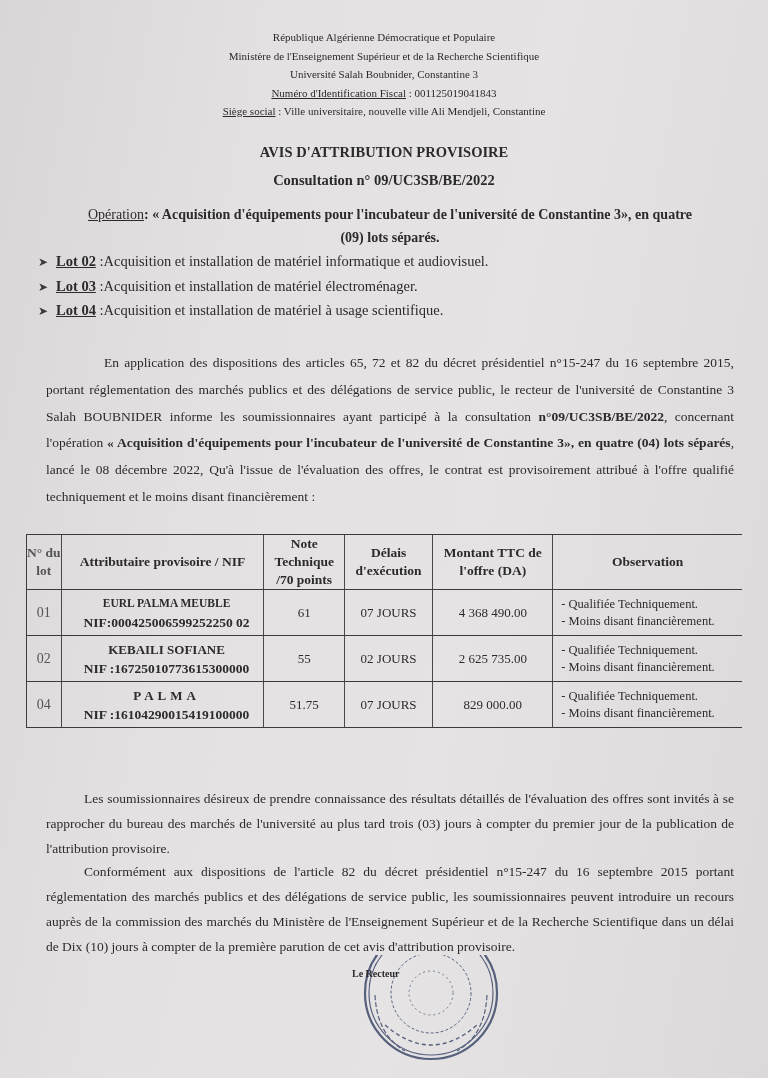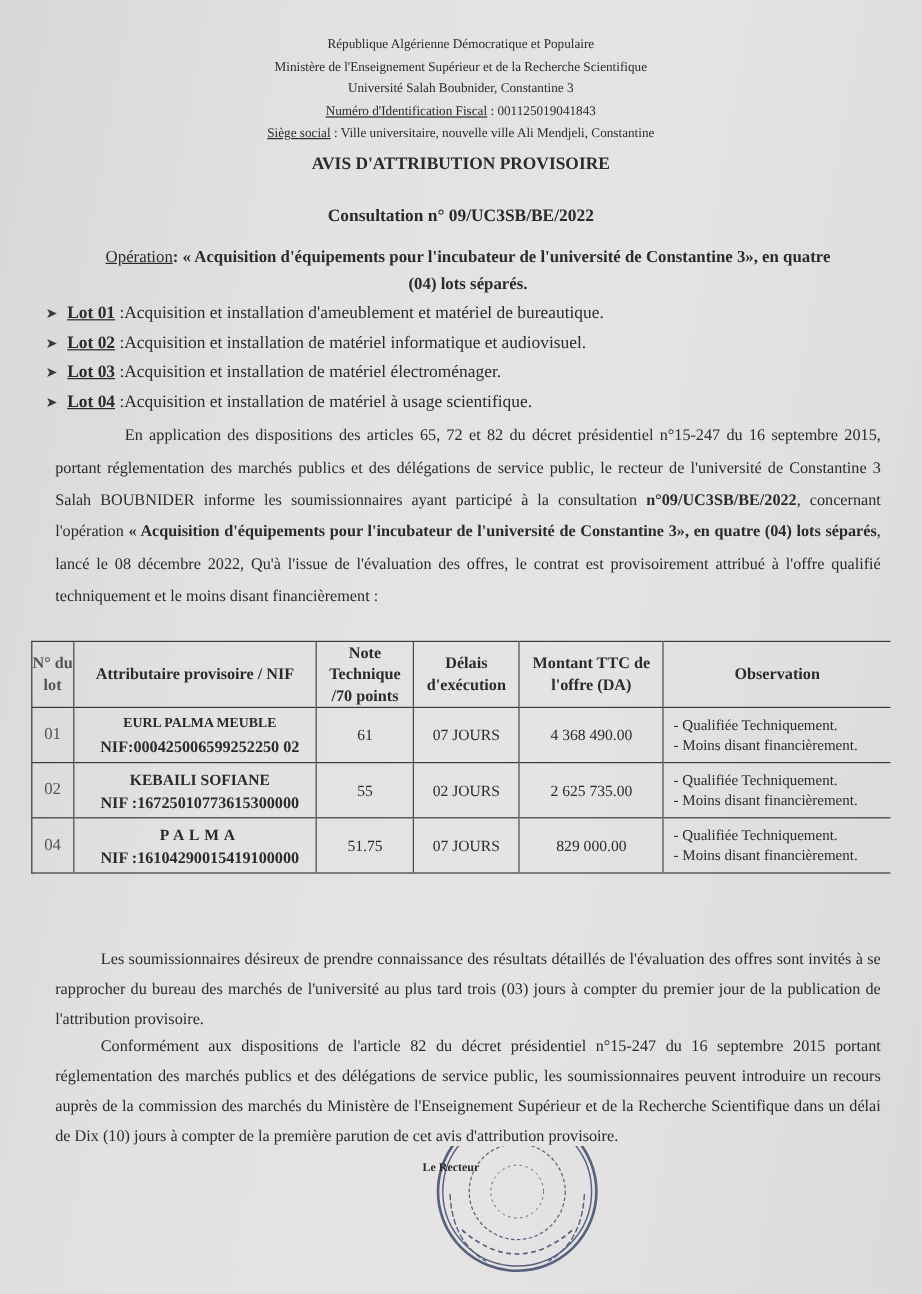--- a/index.html
+++ b/index.html
@@ -59,30 +59,29 @@
 <div class="page">
 
   <div class="abs hdr" style="top:28px;">
     <div>République Algérienne Démocratique et Populaire</div>
     <div>Ministère de l'Enseignement Supérieur et de la Recherche Scientifique</div>
     <div>Université Salah Boubnider, Constantine 3</div>
     <div><span class="u">Numéro d'Identification Fiscal</span><span> : 001125019041843</span></div>
     <div><span class="u">Siège social</span><span> : Ville universitaire, nouvelle ville Ali Mendjeli, Constantine</span></div>
   </div>
 
-  <div class="abs title" style="top:129px;">AVIS D'ATTRIBUTION PROVISOIRE</div>
+  <div class="abs title" style="top:144px;">AVIS D'ATTRIBUTION PROVISOIRE</div>
   <div class="abs title" style="top:172px;">Consultation n° 09/UC3SB/BE/2022</div>
 
   <div class="abs op" style="top:203px;">
     <div><span class="u">Opération</span><b>: « Acquisition d'équipements pour  l'incubateur de l'université de Constantine 3», en quatre</b></div>
-    <div><b>(04) lots séparés.</b></div>
+    <div><b>(09) lots séparés.</b></div>
   </div>
 
   <div class="abs lots" style="top:253px;">
-    <div class="lot"><span class="arrow">➤</span><span class="lot-code">Lot 01</span><span> :Acquisition et installation d'ameublement et matériel de bureautique.</span></div>
     <div class="lot"><span class="arrow">➤</span><span class="lot-code">Lot 02</span><span> :Acquisition et installation de matériel informatique et audiovisuel.</span></div>
     <div class="lot"><span class="arrow">➤</span><span class="lot-code">Lot 03</span><span> :Acquisition et installation de matériel électroménager.</span></div>
     <div class="lot"><span class="arrow">➤</span><span class="lot-code">Lot 04</span><span> :Acquisition et installation de matériel à usage scientifique.</span></div>
   </div>
 
   <div class="abs para" style="top:350px;"><span class="indent"></span><span>En application des dispositions des articles  65, 72 et 82 du décret présidentiel n°15-247 du 16 septembre 2015, portant réglementation des marchés publics et des délégations de service public, le recteur de l'université de Constantine 3 Salah BOUBNIDER informe les soumissionnaires ayant participé à la consultation </span><b>n°09/UC3SB/BE/2022</b><span>, concernant l'opération </span><b>« Acquisition d'équipements pour  l'incubateur de l'université de Constantine 3», en quatre (04) lots séparés</b><span>, lancé le 08 décembre 2022, Qu'à l'issue de l'évaluation des offres, le contrat est provisoirement attribué à l'offre qualifié techniquement et le moins disant financièrement :</span></div>
 
   <table class="results">
     <thead>
       <tr>

